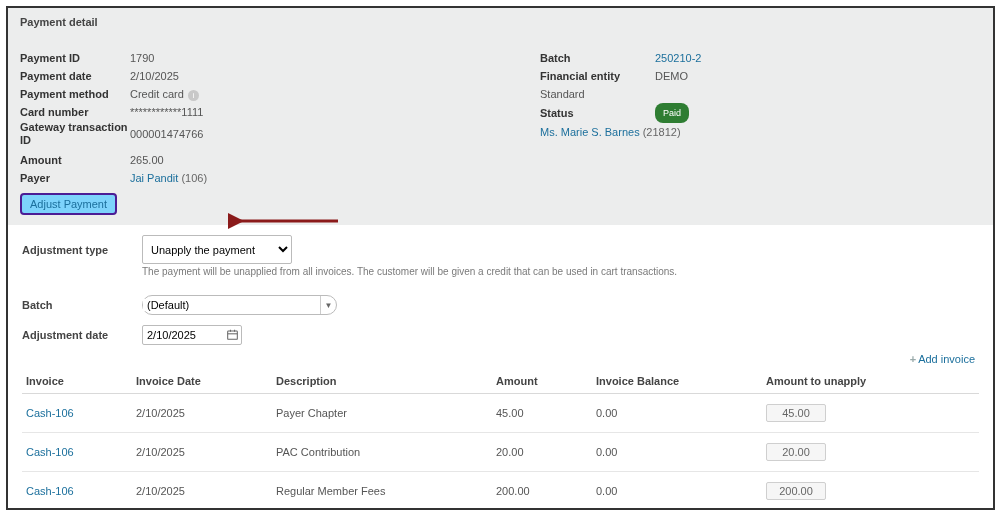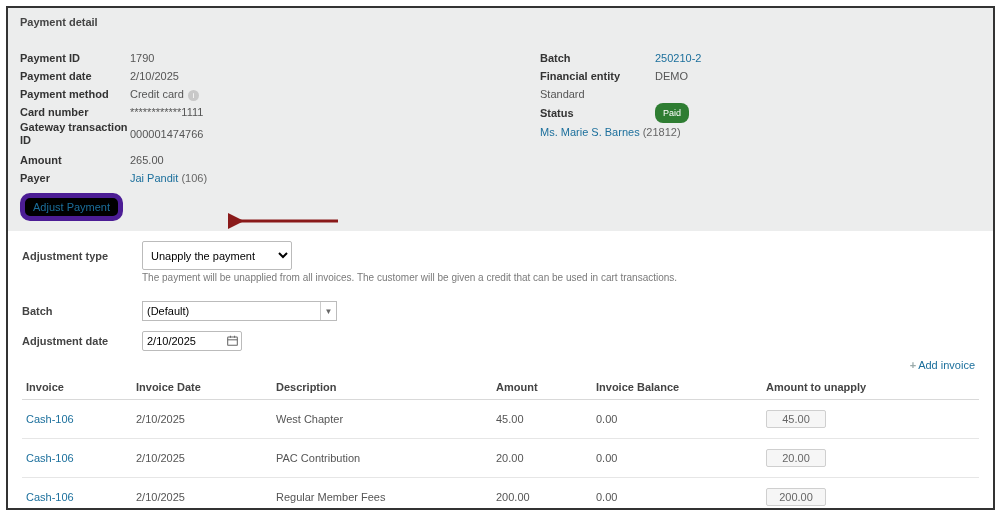--- a/index.html
+++ b/index.html
@@ -63,26 +63,26 @@
   .status-pill {
     display: inline-block;
     background: #2e7d32;
     color: #fff;
     font-size: 9px;
     padding: 1px 8px;
     border-radius: 8px;
     font-weight: 500;
   }
   .adjust-btn {
-    background: #000000;
-    border: 5px solid #4c1d95;
+    background: #7dd3fc;
+    border: 2px solid #4c1d95;
     color: #1b6f9c;
     font-size: 11px;
     padding: 3px 8px;
-    border-radius: 10px;
+    border-radius: 4px;
     cursor: pointer;
     margin-top: 6px;
   }
   .body-area {
     padding: 10px 14px;
   }
   .form-row {
     display: flex;
     align-items: center;
     margin-bottom: 4px;
@@ -99,21 +99,21 @@
     padding: 2px 4px;
     border: 1px solid #bbb;
     border-radius: 2px;
     background: #fff;
     height: 29px;
   }
   .select { width: 150px; }
   .combo-wrap {
     display: flex; align-items: center;
     border: 1px solid #bbb;
-    border-radius: 0;
+    border-radius: 10px;
     height: 20px;
     width: 195px;
     background: #fff;
   }
   .combo-wrap input {
     border: none; outline: none; flex: 1; font-size: 11px; padding: 0 4px;
   }
   .combo-wrap .caret {
     border-left: 1px solid #ccc;
     width: 16px; height: 100%;
@@ -300,21 +300,21 @@
           <th class="col-desc">Description</th>
           <th class="col-amt">Amount</th>
           <th class="col-bal">Invoice Balance</th>
           <th class="col-unapp">Amount to unapply</th>
         </tr>
       </thead>
       <tbody id="rows">
           <tr>
             <td><span class="link">Cash-106</span></td>
             <td>2/10/2025</td>
-            <td>West Chapter</td>
+            <td>Payer Chapter</td>
             <td>45.00</td>
             <td>0.00</td>
             <td><input class="amt-input" value="45.00" style=""></td>
           </tr>
           <tr>
             <td><span class="link">Cash-106</span></td>
             <td>2/10/2025</td>
             <td>PAC Contribution</td>
             <td>20.00</td>
             <td>0.00</td>

